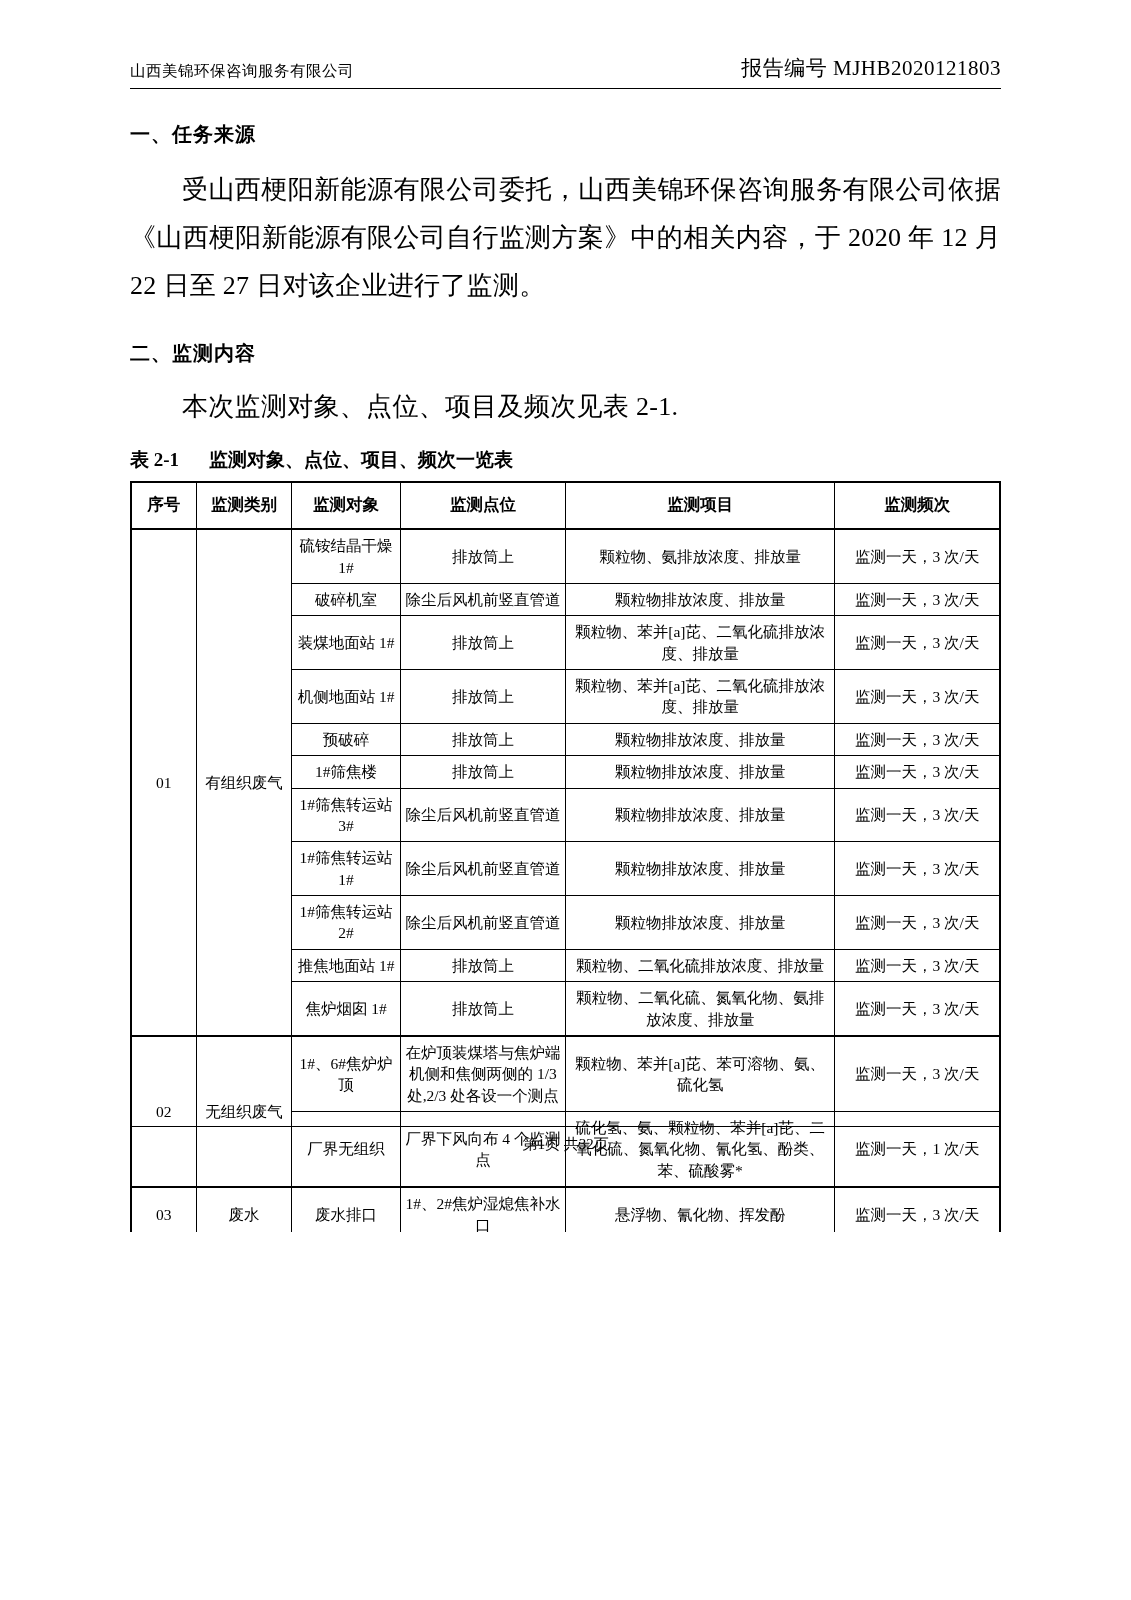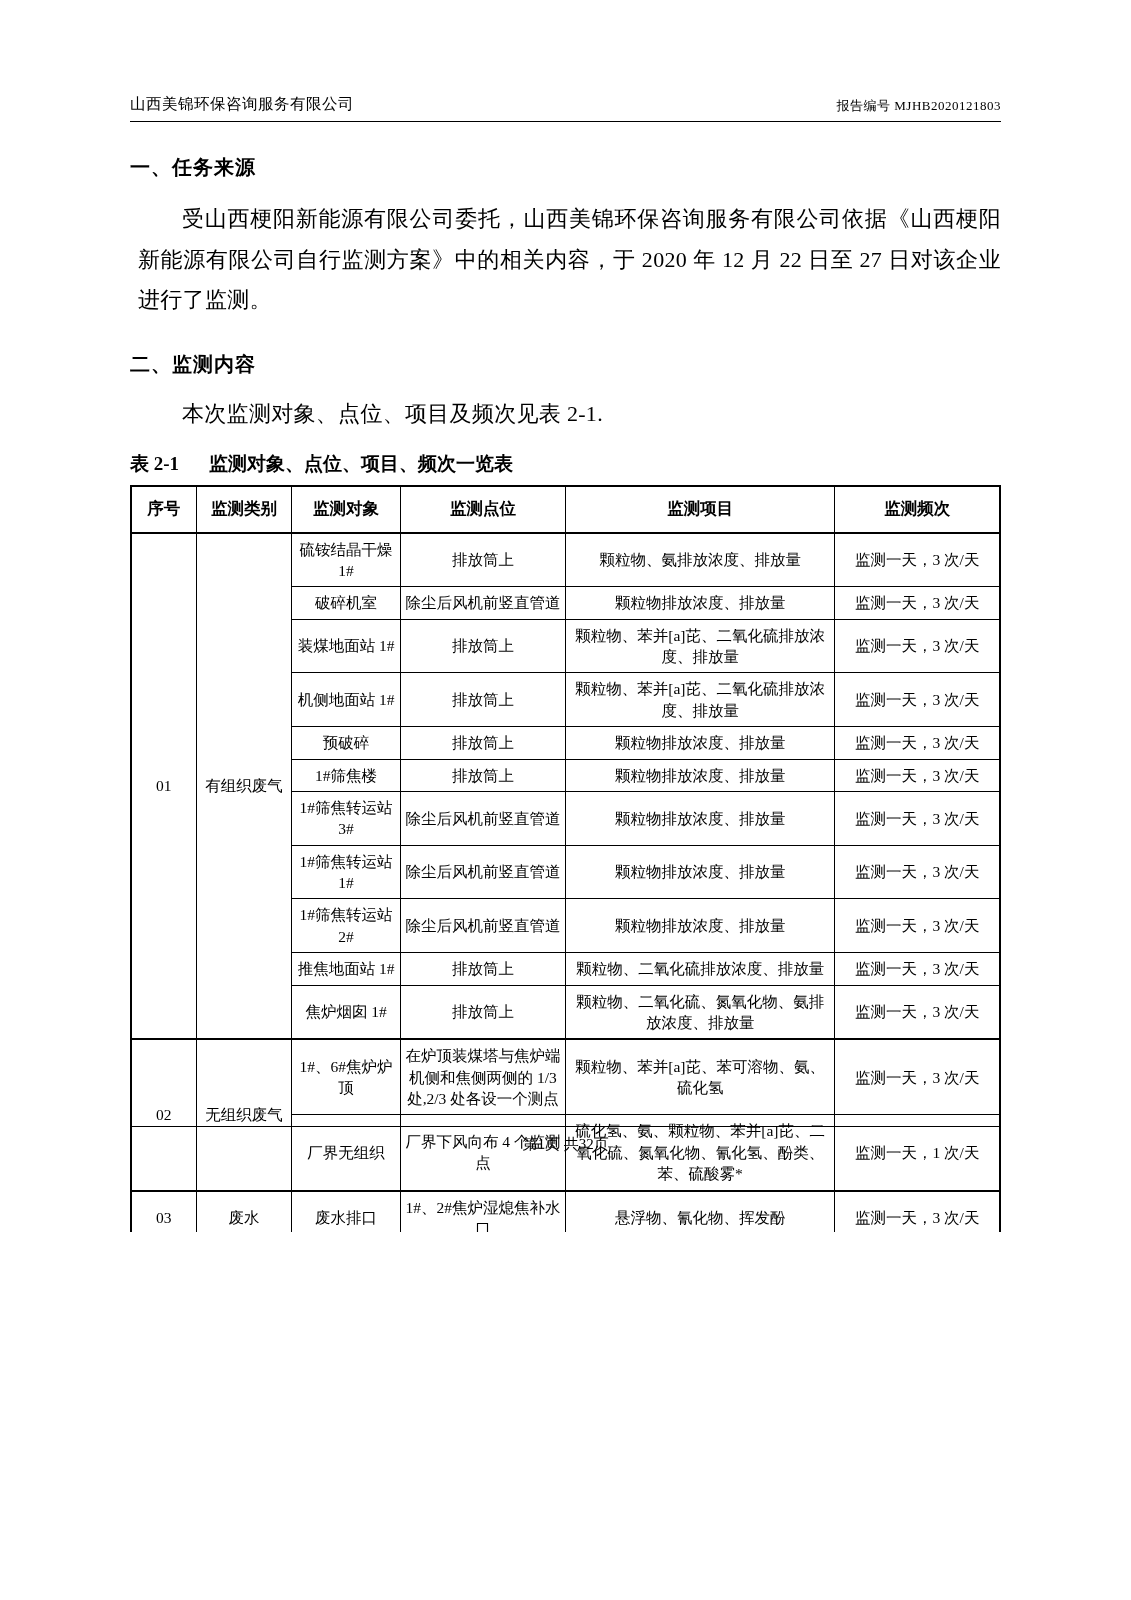--- a/index.html
+++ b/index.html
@@ -11,49 +11,49 @@
     font-family: "Liberation Serif", "DejaVu Serif", serif;
     color: #000000;
   }
   .page {
     position: relative;
     width: 1131px;
     height: 1232px;
     margin: 0 auto;
     background: #ffffff;
     box-sizing: border-box;
-    padding: 94px 130px 0 130px;
+    padding: 54px 130px 0 130px;
   }
   
   .page-header {
     display: flex;
     justify-content: space-between;
     align-items: flex-end;
     font-size: 15.5px;
     padding-bottom: 6px;
     border-bottom: 1.2px solid #000;
     letter-spacing: 0.5px;
   }
   .page-header .right {
-    font-size: 13px;
+    font-size: 21px;
   }
   
   h1.section {
     font-size: 20px;
     font-weight: bold;
     margin: 32px 0 0 0;
     letter-spacing: 1px;
   }
   h1.section.second {
     margin-top: 30px;
   }
   p.body-text {
-    font-size: 22px;
+    font-size: 26px;
     line-height: 1.85;
-    margin: 18px 0 0 8px;
+    margin: 18px 0 0 0;
     text-align: justify;
     text-indent: 2em;
     letter-spacing: 0.3px;
   }
   p.body-text.tight {
     margin-top: 16px;
   }
   .table-title {
     font-size: 19px;
     font-weight: bold;

